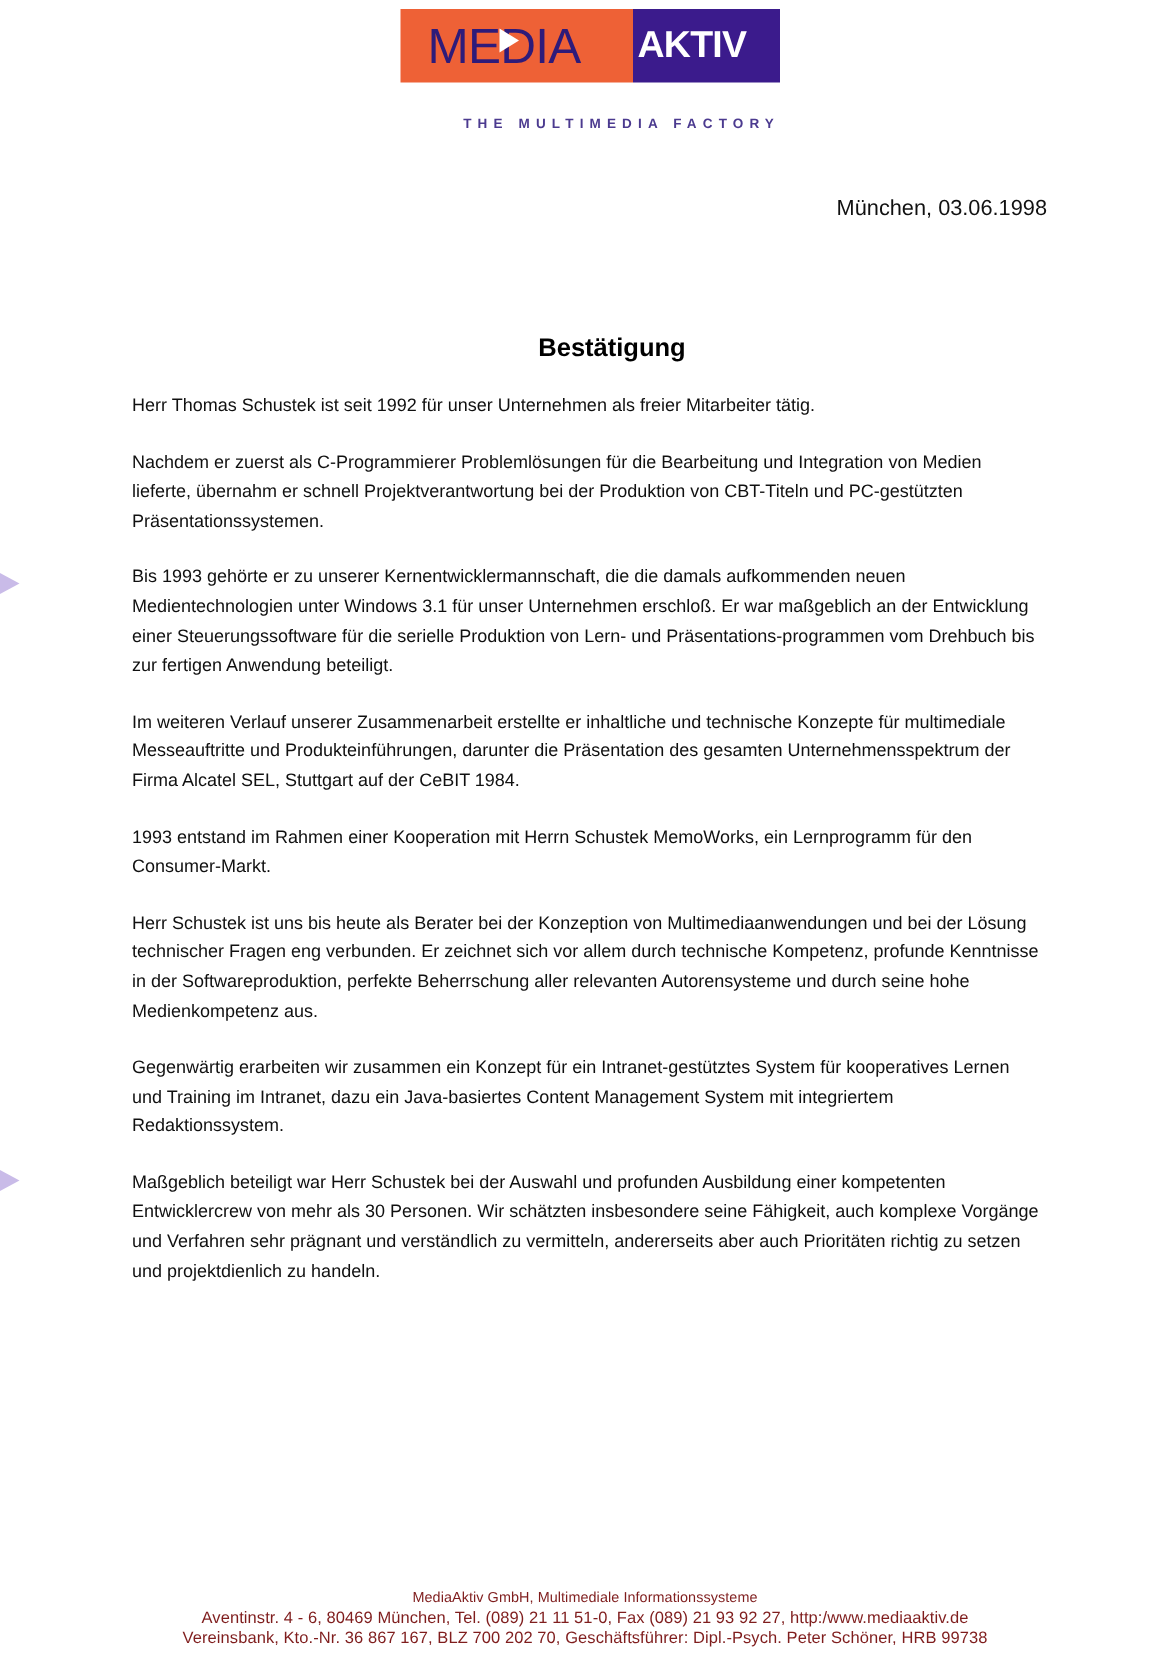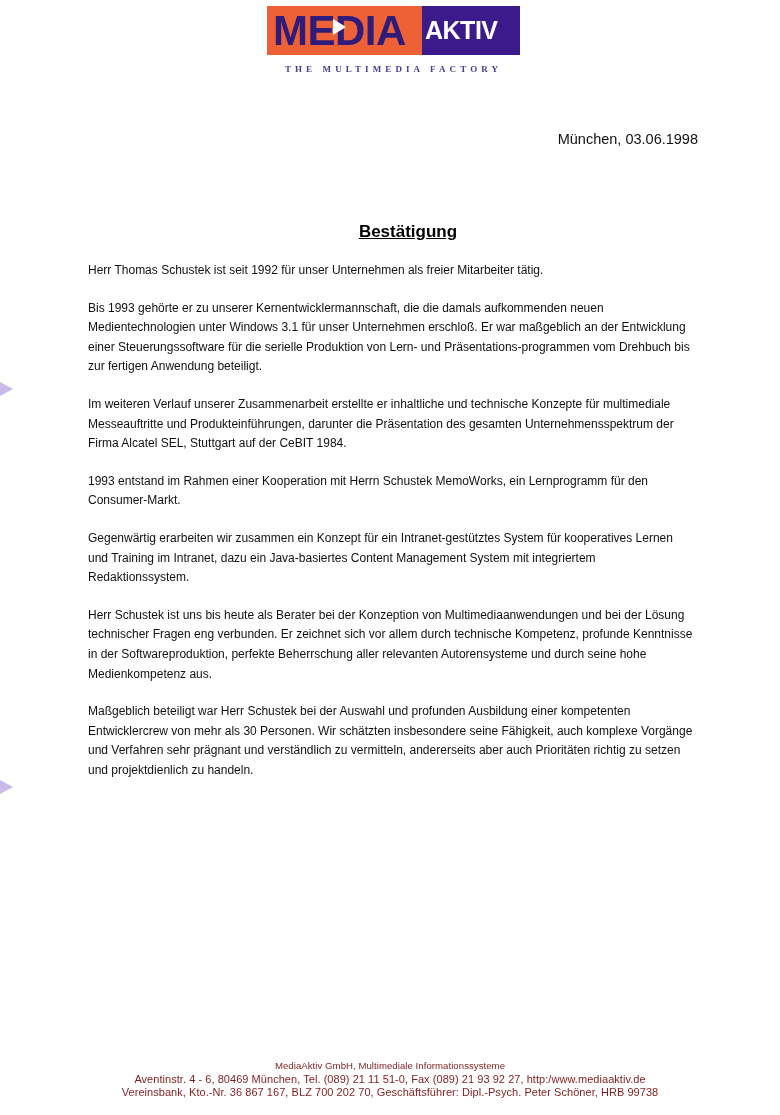--- a/index.html
+++ b/index.html
@@ -39,25 +39,25 @@
   .logo-right {
     background: #3b1b8c;
     flex: 1 1 auto;
     position: relative;
     display: flex;
     align-items: center;
     justify-content: flex-start;
   }
   .logo-word-media {
     font-family: "Liberation Sans", sans-serif;
-    font-weight: bold;
-    font-size: 42px;
+    font-weight: normal;
+    font-size: 33px;
     letter-spacing: -0.5px;
     color: #2e1b7a;
-    margin-left: 6px;
+    margin-left: 18px;
     line-height: 1;
     position: relative;
   }
   .logo-word-aktiv {
     font-family: "Liberation Sans", sans-serif;
     font-weight: bold;
     font-size: 25px;
     letter-spacing: -0.5px;
     color: #ffffff;
     margin-left: 3px;
@@ -69,23 +69,23 @@
     left: 66px;
     top: 13px;
     width: 0;
     height: 0;
     border-top: 8px solid transparent;
     border-bottom: 8px solid transparent;
     border-left: 13px solid #ffffff;
     z-index: 3;
   }
   .tagline {
-    margin-top: 9px;
-    text-align: center;
-    font-family: Liberation Serif, serif;
+    margin-top: 22px;
+    text-align: right;
+    font-family: Liberation Sans, sans-serif;
     font-size: 9px;
     font-weight: bold;
     letter-spacing: 4.1px;
     color: #4b3a8f;
     width: 253px;
   }
 
   
   .date-line {
     position: absolute;
@@ -101,21 +101,20 @@
     position: absolute;
     top: 222px;
     left: 0;
     width: 780px;
     text-align: center;
     font-size: 17px;
     font-weight: bold;
     color: #000;
     padding-left: 36px;
     box-sizing: border-box;
-    text-decoration: underline;
   }
 
   
   .body-block {
     position: absolute;
     top: 261px;
     left: 88px;
     width: 608px;
   }
   .para {
@@ -173,25 +172,26 @@
   </div>
   <div class="tagline">THE MULTIMEDIA FACTORY</div>
 </div>
 
 <div class="date-line">München, 03.06.1998</div>
 
 <div class="doc-title">Bestätigung</div>
 
 <div class="body-block">
   <p class="para">Herr Thomas Schustek ist seit 1992 für unser Unternehmen als freier Mitarbeiter tätig.</p>
+  <p class="para">Nachdem er zuerst als C-Programmierer Problemlösungen für die Bearbeitung und Integration von Medien lieferte, übernahm er schnell Projektverantwortung bei der Produktion von CBT-Titeln und PC-gestützten Präsentationssystemen.</p>
   <p class="para">Bis 1993 gehörte er zu unserer Kernentwicklermannschaft, die die damals aufkommenden neuen Medientechnologien unter Windows 3.1 für unser Unternehmen erschloß. Er war maßgeblich an der Entwicklung einer Steuerungssoftware für die serielle Produktion von Lern- und Präsentations-programmen vom Drehbuch bis zur fertigen Anwendung beteiligt.</p>
   <p class="para">Im weiteren Verlauf unserer Zusammenarbeit erstellte er inhaltliche und technische Konzepte für multimediale Messeauftritte und Produkteinführungen, darunter die Präsentation des gesamten Unternehmensspektrum der Firma Alcatel SEL, Stuttgart auf der CeBIT 1984.</p>
   <p class="para">1993 entstand im Rahmen einer Kooperation mit Herrn Schustek MemoWorks, ein Lernprogramm für den Consumer-Markt.</p>
+  <p class="para">Herr Schustek ist uns bis heute als Berater bei der Konzeption von Multimediaanwendungen und bei der Lösung technischer Fragen eng verbunden. Er zeichnet sich vor allem durch technische Kompetenz, profunde Kenntnisse in der Softwareproduktion, perfekte Beherrschung aller relevanten Autorensysteme und durch seine hohe Medienkompetenz aus.</p>
   <p class="para">Gegenwärtig erarbeiten wir zusammen ein Konzept für ein Intranet-gestütztes System für kooperatives Lernen und Training im Intranet, dazu ein Java-basiertes Content Management System mit integriertem Redaktionssystem.</p>
-  <p class="para">Herr Schustek ist uns bis heute als Berater bei der Konzeption von Multimediaanwendungen und bei der Lösung technischer Fragen eng verbunden. Er zeichnet sich vor allem durch technische Kompetenz, profunde Kenntnisse in der Softwareproduktion, perfekte Beherrschung aller relevanten Autorensysteme und durch seine hohe Medienkompetenz aus.</p>
   <p class="para">Maßgeblich beteiligt war Herr Schustek bei der Auswahl und profunden Ausbildung einer kompetenten Entwicklercrew von mehr als 30 Personen. Wir schätzten insbesondere seine Fähigkeit, auch komplexe Vorgänge und Verfahren sehr prägnant und verständlich zu vermitteln, andererseits aber auch Prioritäten richtig zu setzen und projektdienlich zu handeln.</p>
 </div>
 
 <div class="margin-arrow a1"></div>
 <div class="margin-arrow a2"></div>
 
 <div class="footer">
   <div class="footer-line l1">MediaAktiv GmbH, Multimediale Informationssysteme</div>
   <div class="footer-line">Aventinstr. 4 - 6, 80469 München, Tel. (089) 21 11 51-0, Fax (089) 21 93 92 27, http:/www.mediaaktiv.de</div>
   <div class="footer-line">Vereinsbank, Kto.-Nr. 36 867 167, BLZ 700 202 70, Geschäftsführer: Dipl.-Psych. Peter Schöner, HRB 99738</div>

